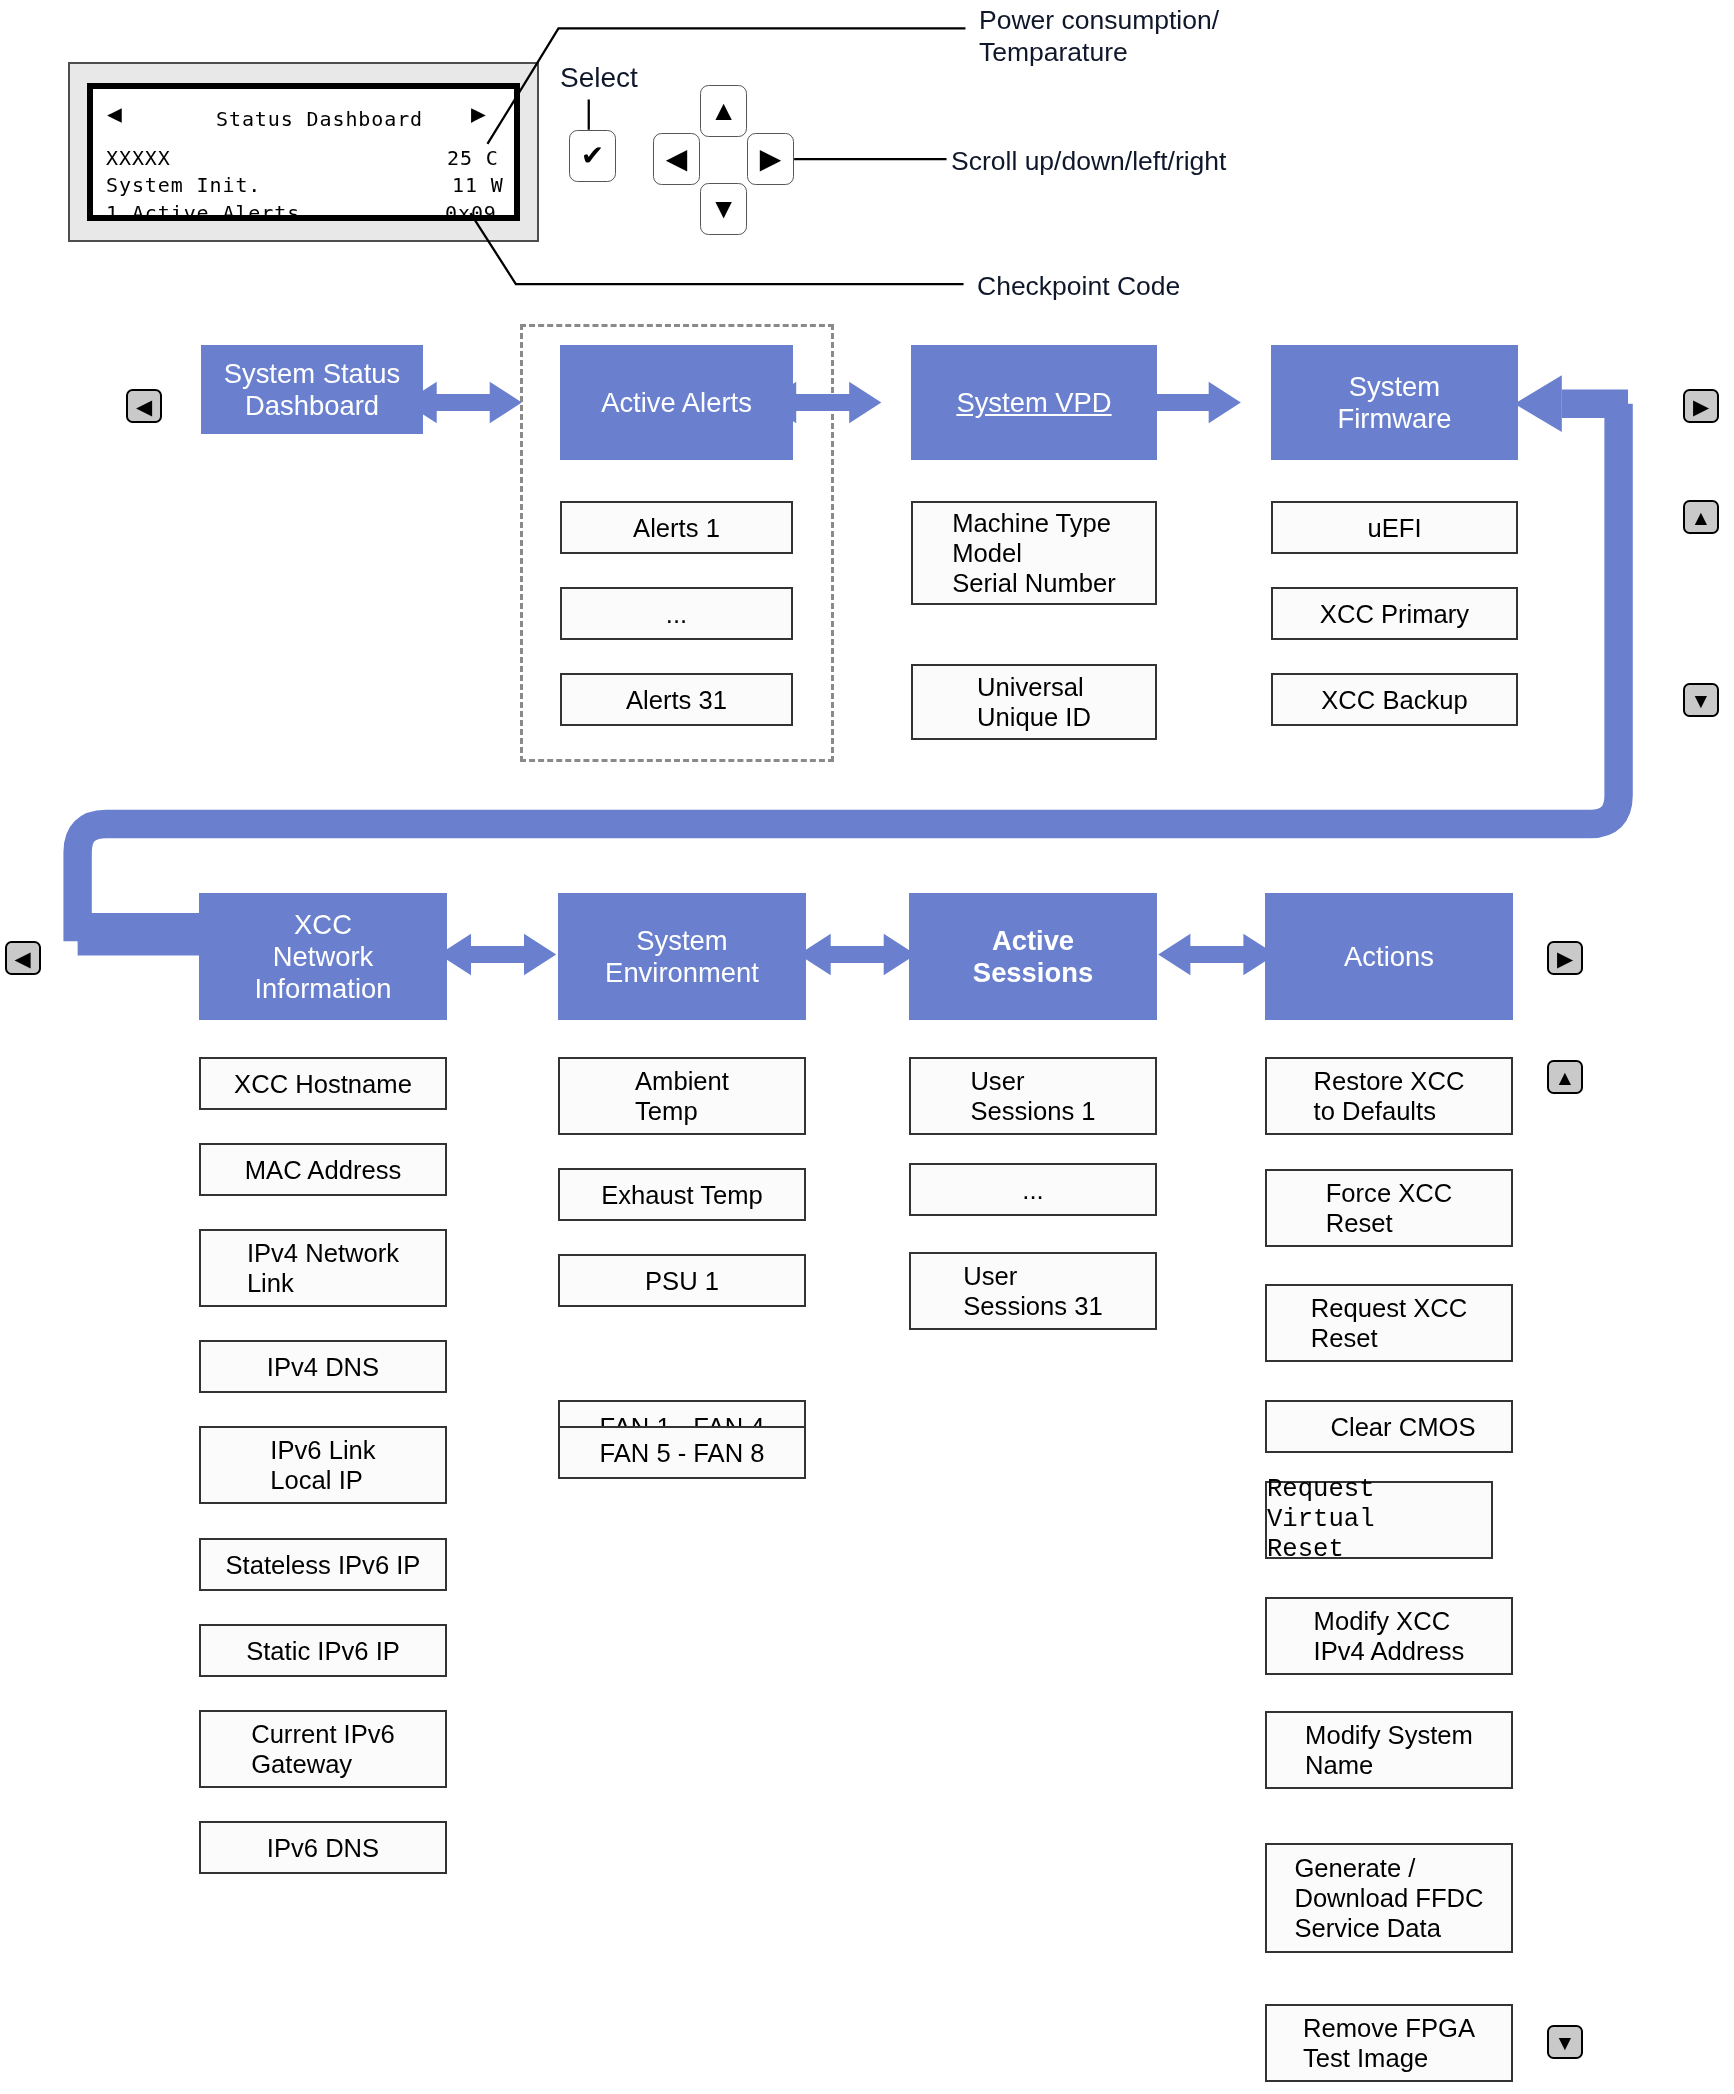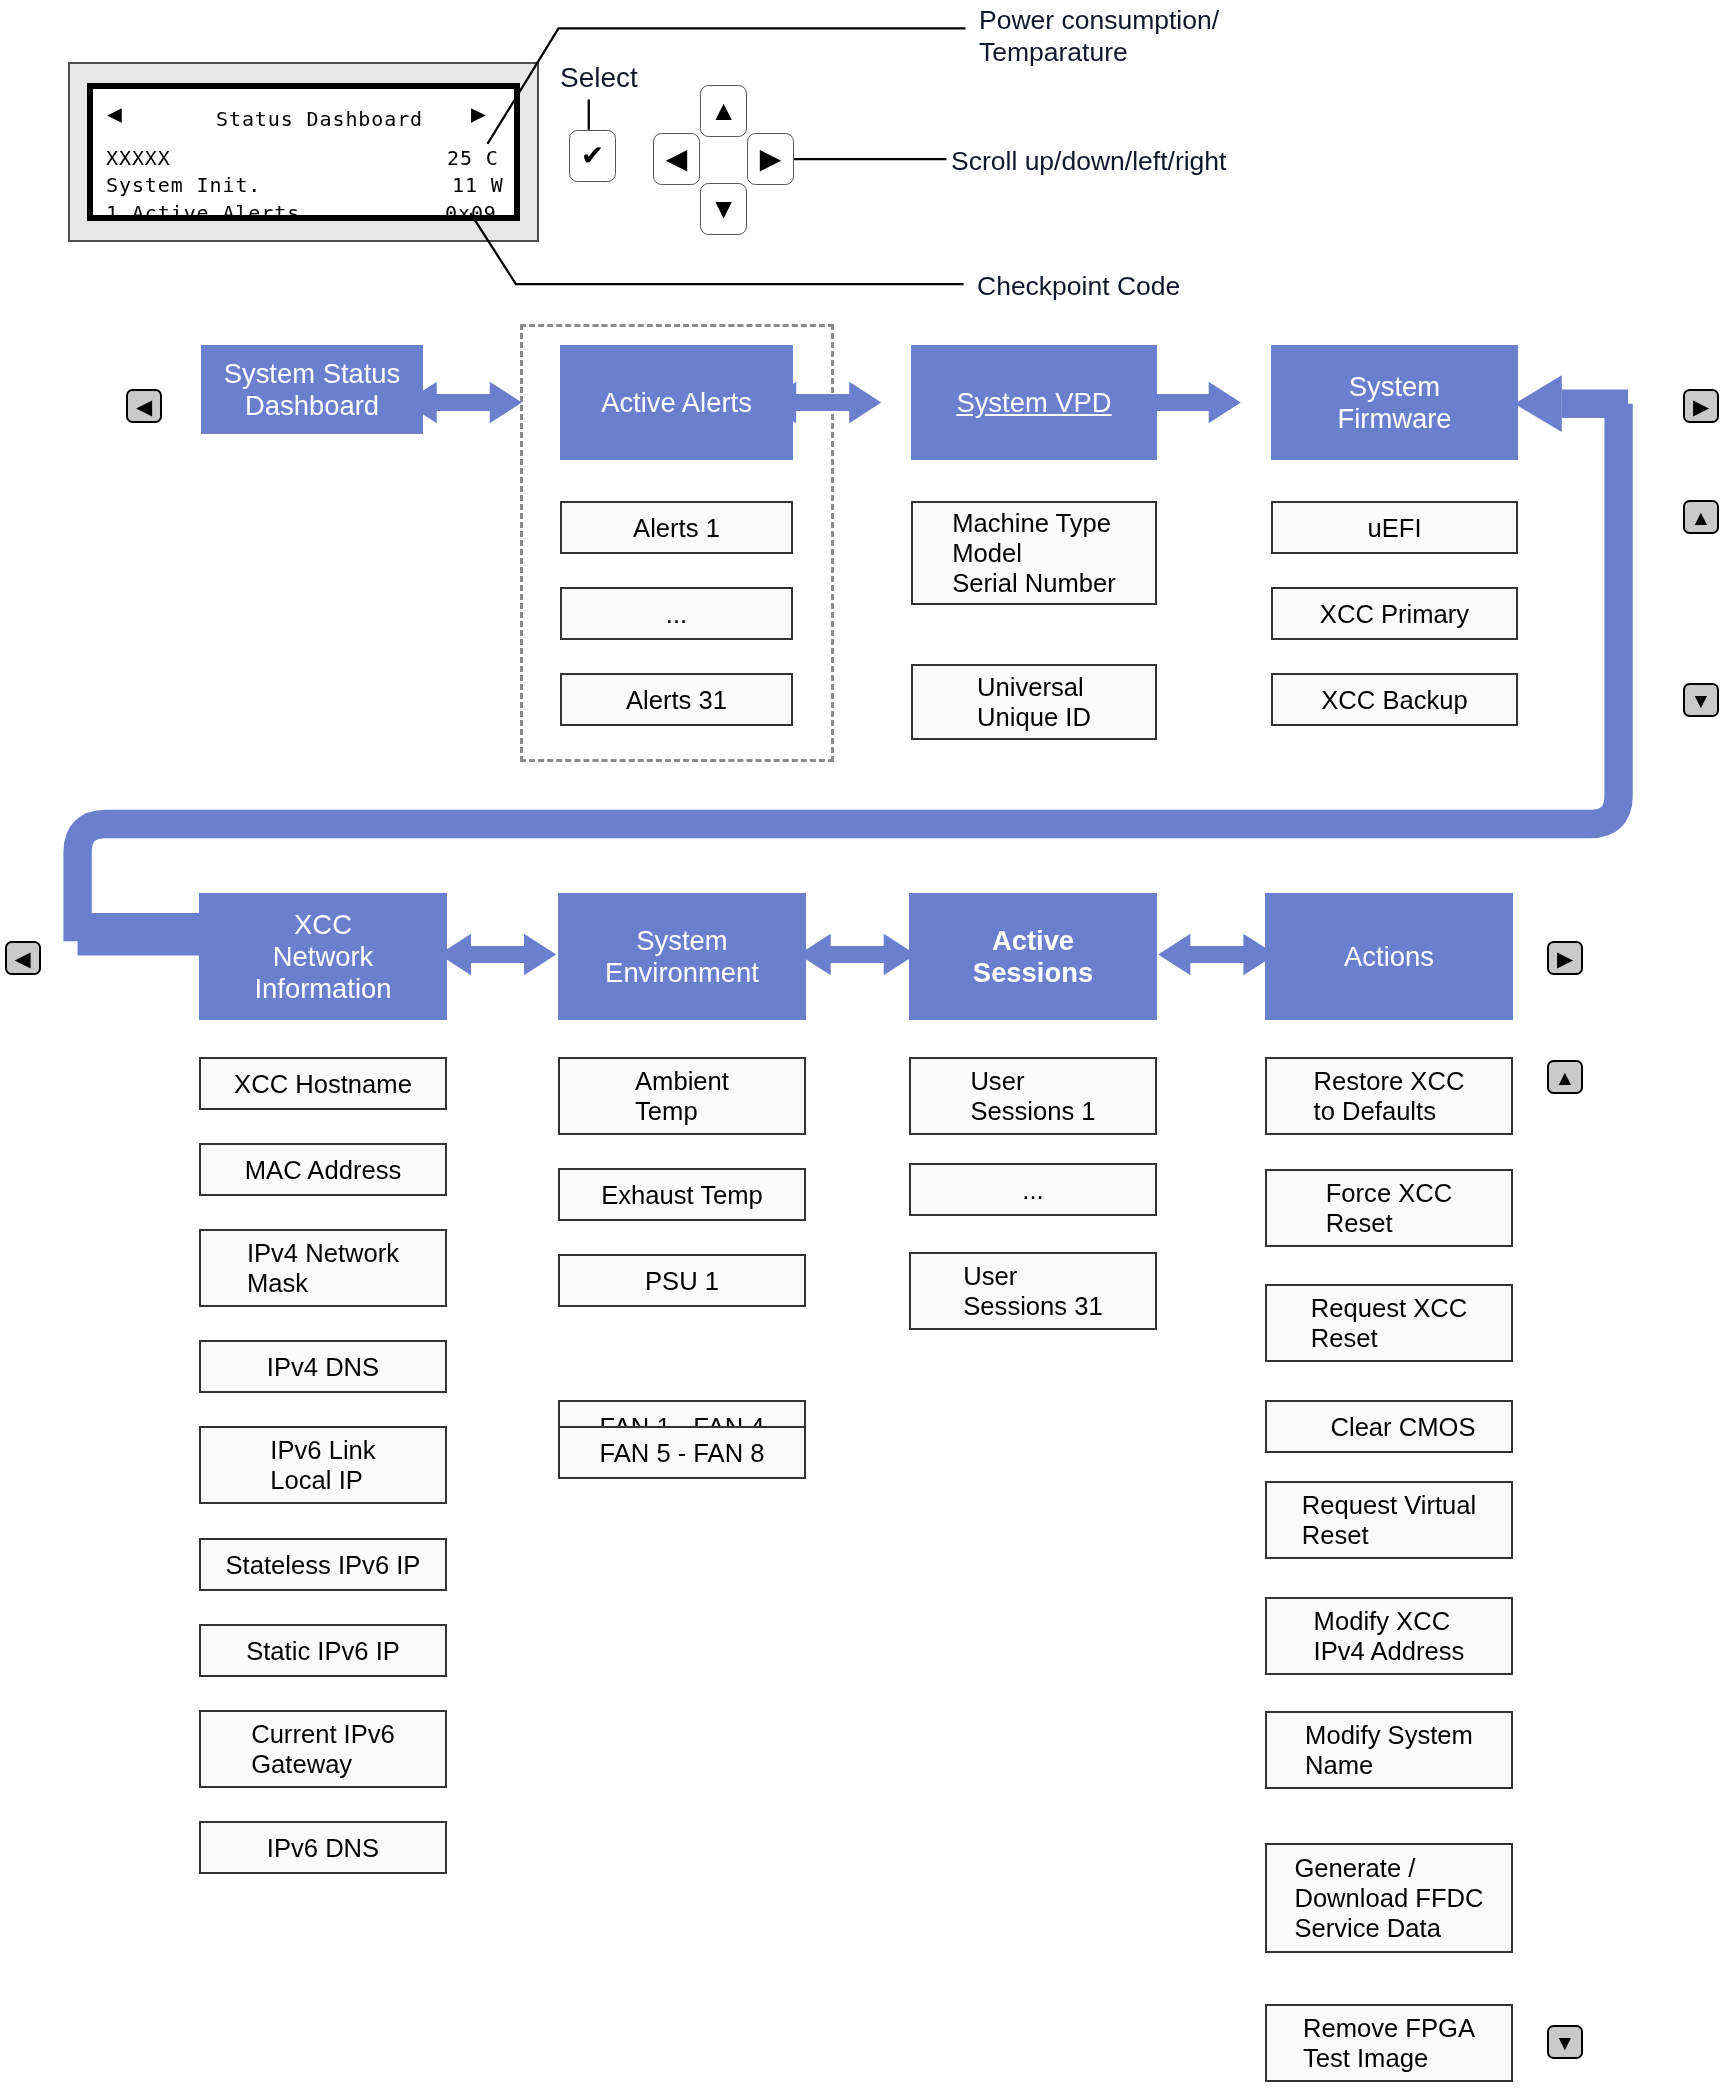--- a/index.html
+++ b/index.html
@@ -184,21 +184,21 @@
     <path d="M 894,30 L 928,8 L 928,21 L 984,21 L 984,8 L 1018,30 L 984,52 L 984,39 L 928,39 L 928,52 Z"></path>
   </g>
 </svg>
 
 <div class="abs menu-head" style="left:199px;top:893px;width:248px;height:127px;white-space:pre-line;">XCC
 Network
 Information</div>
 <div class="abs item" style="left:199px;top:1057px;width:248px;height:53px;white-space:pre-line;">XCC Hostname</div>
 <div class="abs item" style="left:199px;top:1143px;width:248px;height:53px;white-space:pre-line;">MAC Address</div>
 <div class="abs item" style="left:199px;top:1229px;width:248px;height:78px;white-space:pre-line;">IPv4 Network
-Mask</div>
+Link</div>
 <div class="abs item" style="left:199px;top:1340px;width:248px;height:53px;white-space:pre-line;">IPv4 DNS</div>
 <div class="abs item" style="left:199px;top:1426px;width:248px;height:78px;white-space:pre-line;">IPv6 Link
 Local IP</div>
 <div class="abs item" style="left:199px;top:1538px;width:248px;height:53px;white-space:pre-line;">Stateless IPv6 IP</div>
 <div class="abs item" style="left:199px;top:1624px;width:248px;height:53px;white-space:pre-line;">Static IPv6 IP</div>
 <div class="abs item" style="left:199px;top:1710px;width:248px;height:78px;white-space:pre-line;">Current IPv6
 Gateway</div>
 <div class="abs item" style="left:199px;top:1821px;width:248px;height:53px;white-space:pre-line;">IPv6 DNS</div>
 
 <div class="abs menu-head" style="left:558px;top:893px;width:248px;height:127px;white-space:pre-line;">System
@@ -219,21 +219,21 @@
 Sessions 31</div>
 
 <div class="abs menu-head" style="left:1265px;top:893px;width:248px;height:127px;white-space:pre-line;">Actions</div>
 <div class="abs item" style="left:1265px;top:1057px;width:248px;height:78px;white-space:pre-line;">Restore XCC
 to Defaults</div>
 <div class="abs item" style="left:1265px;top:1169px;width:248px;height:78px;white-space:pre-line;">Force XCC
 Reset</div>
 <div class="abs item" style="left:1265px;top:1284px;width:248px;height:78px;white-space:pre-line;">Request XCC
 Reset</div>
 <div class="abs item" style="left:1265px;top:1400px;width:248px;height:53px;white-space:pre-line;padding-left:28px;">Clear CMOS</div>
-<div class="abs item" style="left:1265px;top:1481px;width:248px;height:78px;white-space:pre-line;">Request Virtual
+<div class="abs item" style="left:1265px;top:1481px;width:228px;height:78px;white-space:pre-line;font-family:Liberation Mono, monospace;">Request Virtual
 Reset</div>
 <div class="abs item" style="left:1265px;top:1597px;width:248px;height:78px;white-space:pre-line;">Modify XCC
 IPv4 Address</div>
 <div class="abs item" style="left:1265px;top:1711px;width:248px;height:78px;white-space:pre-line;">Modify System
 Name</div>
 <div class="abs item" style="left:1265px;top:1843px;width:248px;height:110px;white-space:pre-line;">Generate /
 Download FFDC
 Service Data</div>
 <div class="abs item" style="left:1265px;top:2004px;width:248px;height:78px;white-space:pre-line;">Remove FPGA
 Test Image</div>

